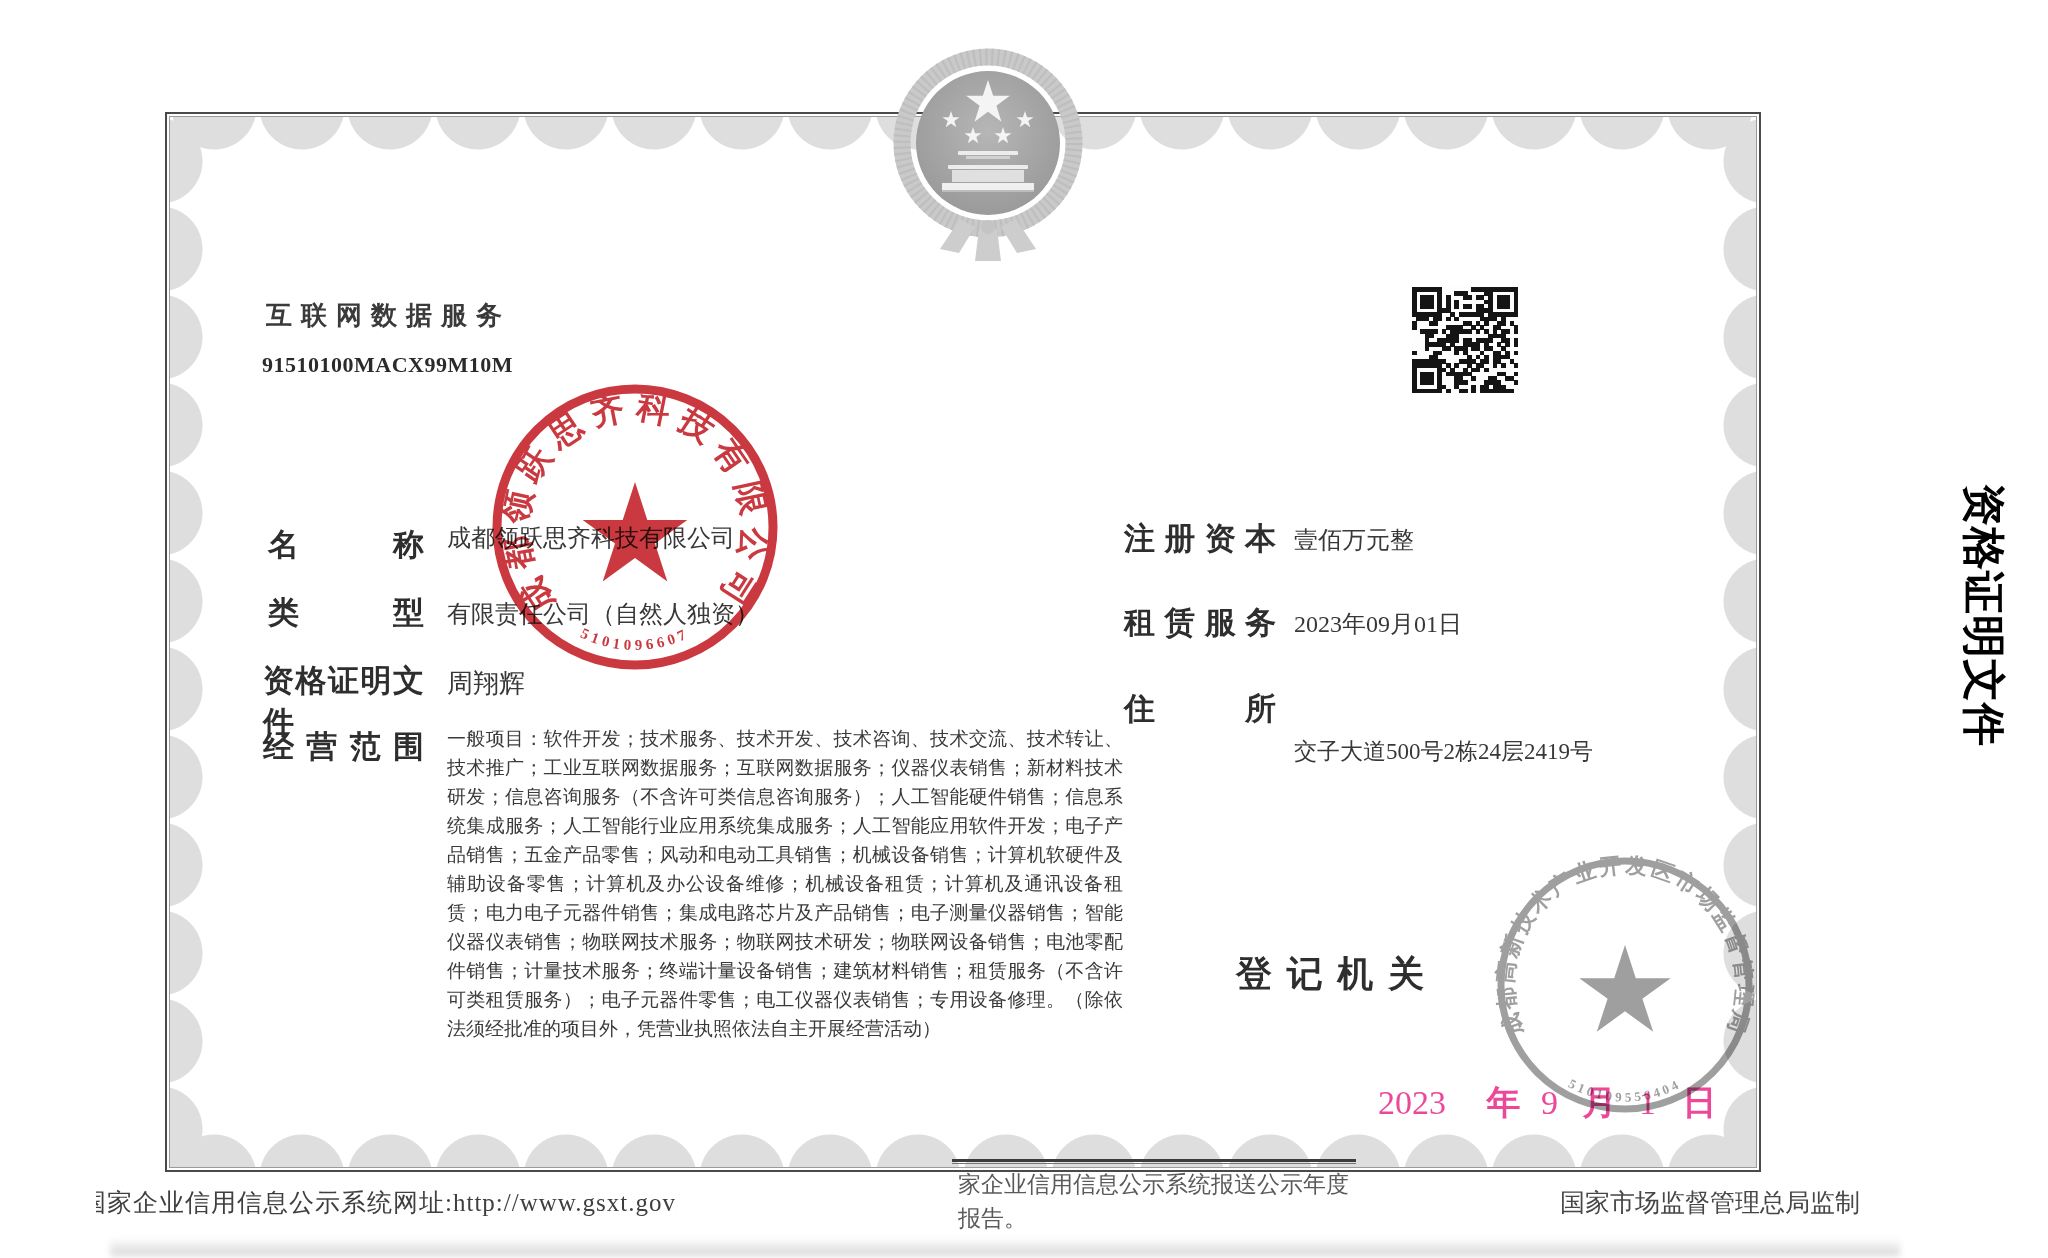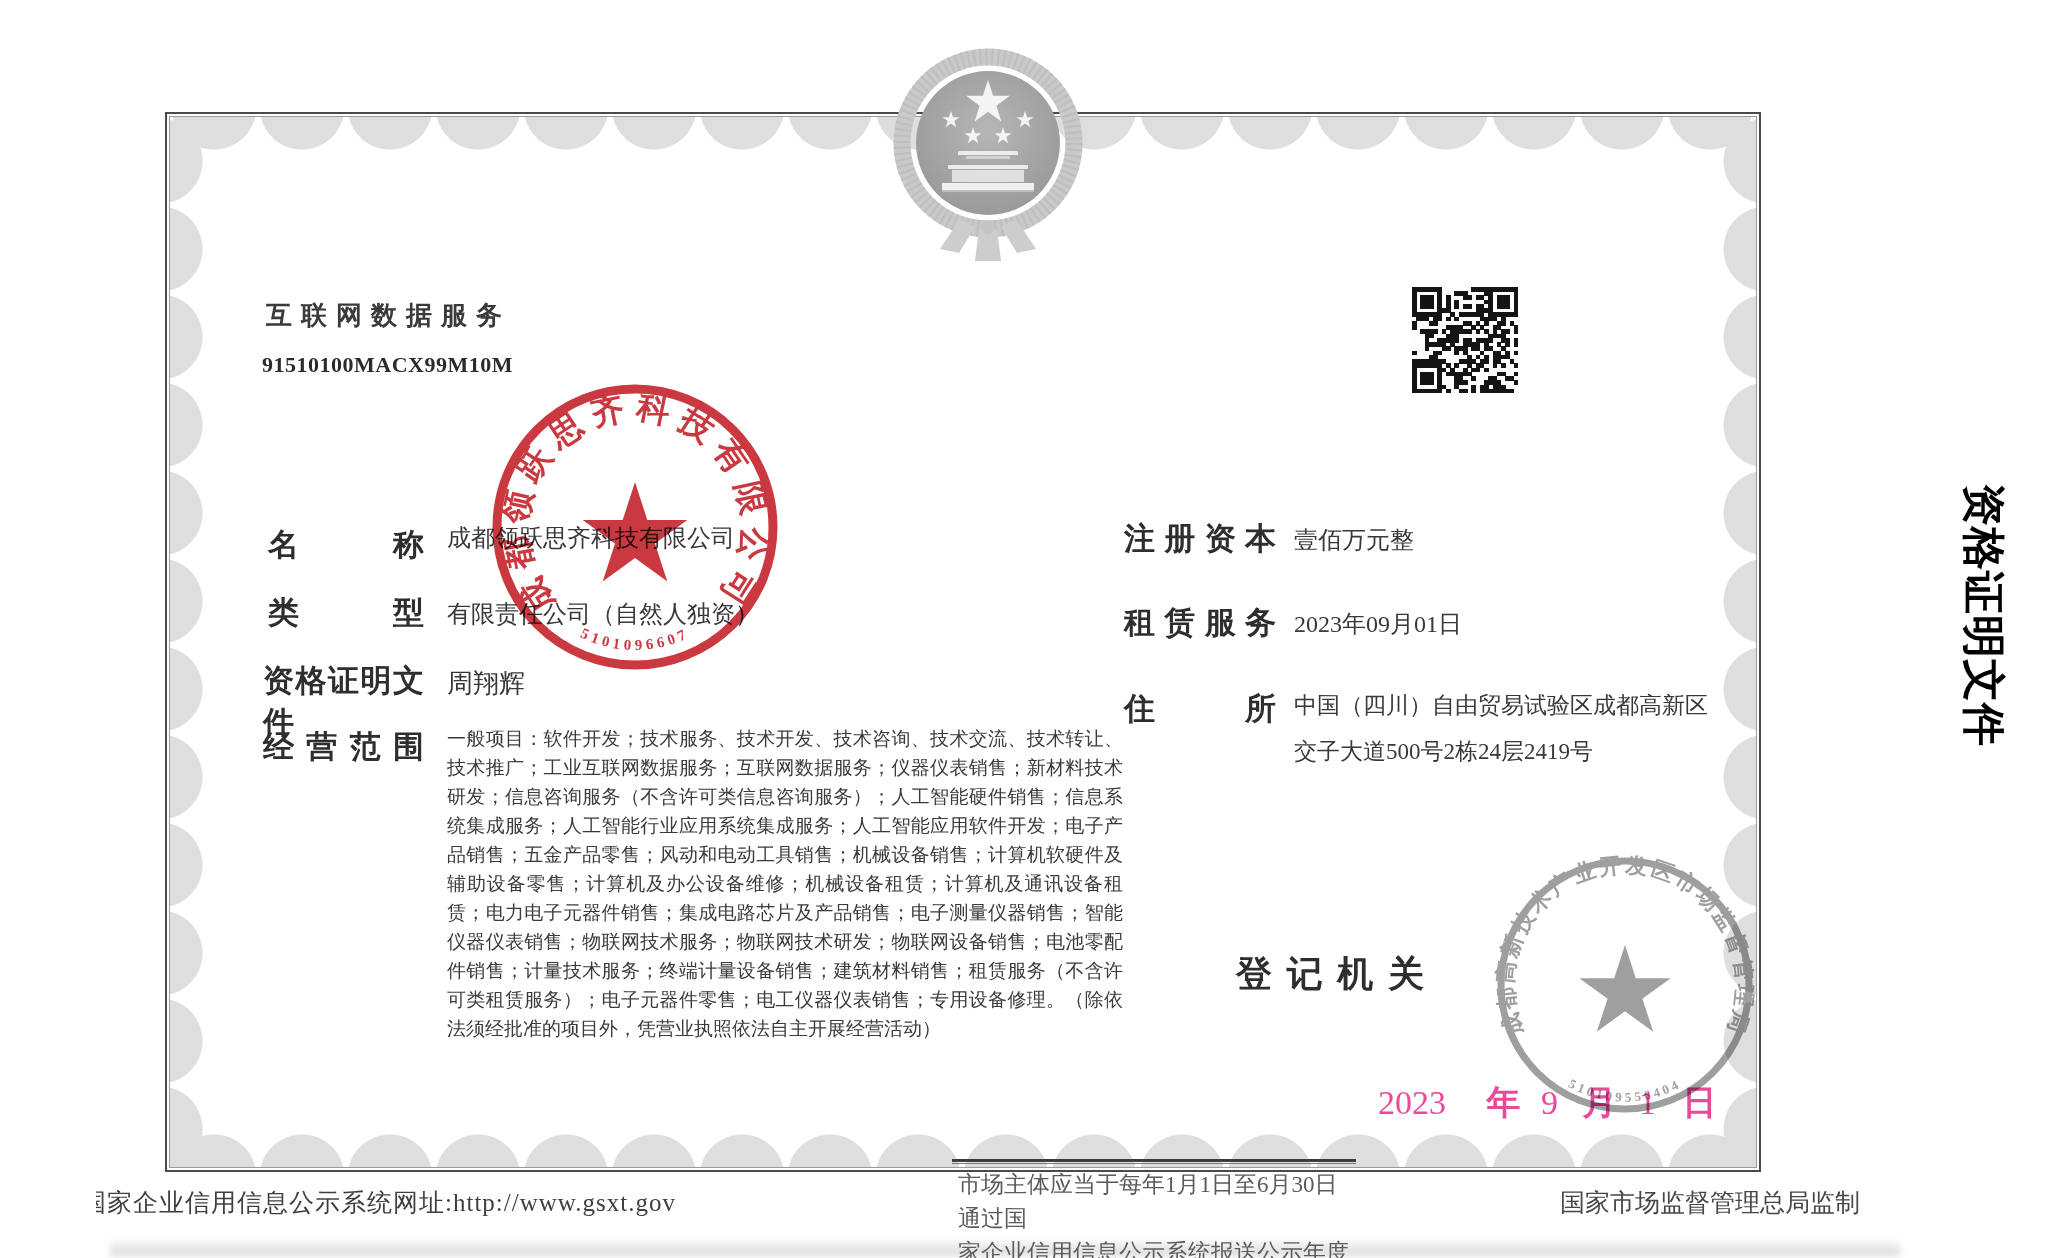--- a/index.html
+++ b/index.html
@@ -459,21 +459,20 @@
   <div class="abs value" style="left:1294px;top:524px;">壹佰万元整</div>
 
   <div class="abs" style="left:1124px;top:602px;">
     <span class="label jl" style="width:152px;">租赁服务</span>
   </div>
   <div class="abs value" style="left:1294px;top:608px;">2023年09月01日</div>
 
   <div class="abs" style="left:1124px;top:688px;">
     <span class="label jl" style="width:152px;">住所</span>
   </div>
-  <div class="abs value" style="left:1294px;top:690px;font-size:23px;">中国（四川）自由贸易试验区成都高新区</div>
   <div class="abs value" style="left:1294px;top:736px;font-size:23px;">交子大道500号2栋24层2419号</div>
 
   <div class="abs" style="left:1236px;top:950px;">
     <span class="label jl" style="width:188px;font-size:36px;font-weight:700;">登记机关</span>
   </div>
 
   <div class="abs" style="left:1378px;top:1080px;font-size:34px;color:#ec4899;white-space:nowrap;">
     <span>2023</span>
     <span style="margin-left:32px;font-weight:700;">年</span>
     <span style="margin-left:12px;">9</span>
@@ -511,21 +510,20 @@
       <textPath href="#grayArcBot" startOffset="50%" text-anchor="middle">510109556404</textPath>
     </text>
   </svg>
 
   <div class="clipwrap" style="left:96px;top:1186px;width:580px;">
     <span class="footer-text" style="display:inline-block;margin-left:-15px;letter-spacing:1px;">国家企业信用信息公示系统网址:http://www.gsxt.gov.cn</span>
   </div>
 
   <div class="fold-line"></div>
   <div class="abs" style="left:958px;top:1168px;width:400px;font-size:23px;line-height:34px;color:#5a5a5a;">
-    <div>市场主体应当于每年1月1日至6月30日通过国</div>
     <div>家企业信用信息公示系统报送公示年度报告。</div>
   </div>
 
   <div class="abs footer-text" style="left:1560px;top:1186px;color:#464646;">国家市场监督管理总局监制</div>
 
   <div class="side-label">资格证明文件</div>
 
   <div class="shadow-strip"></div>
 </div>
 

